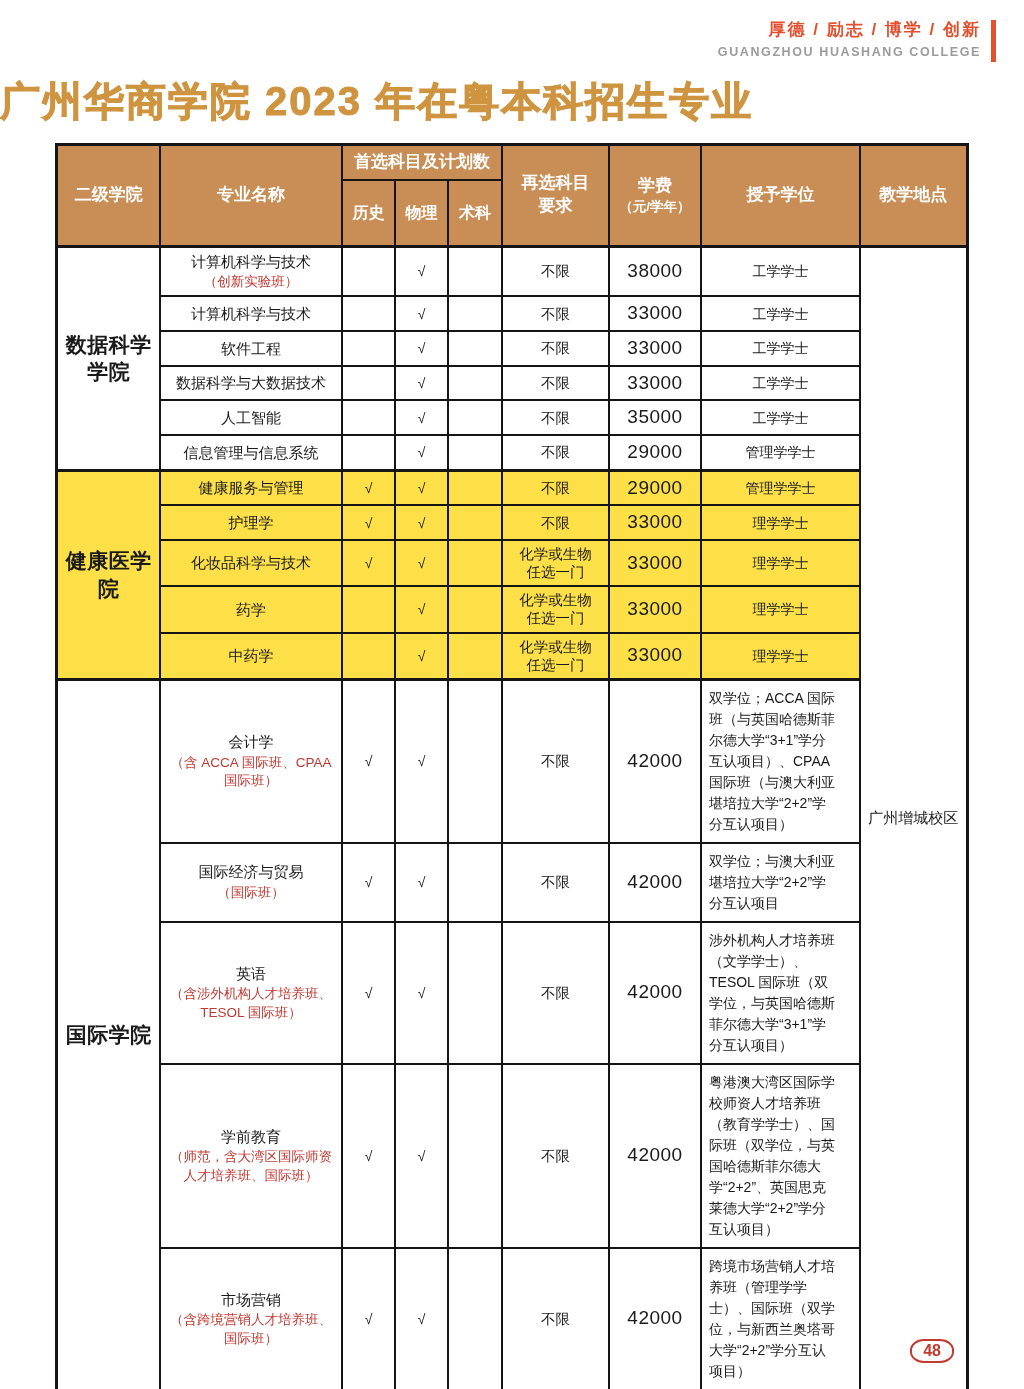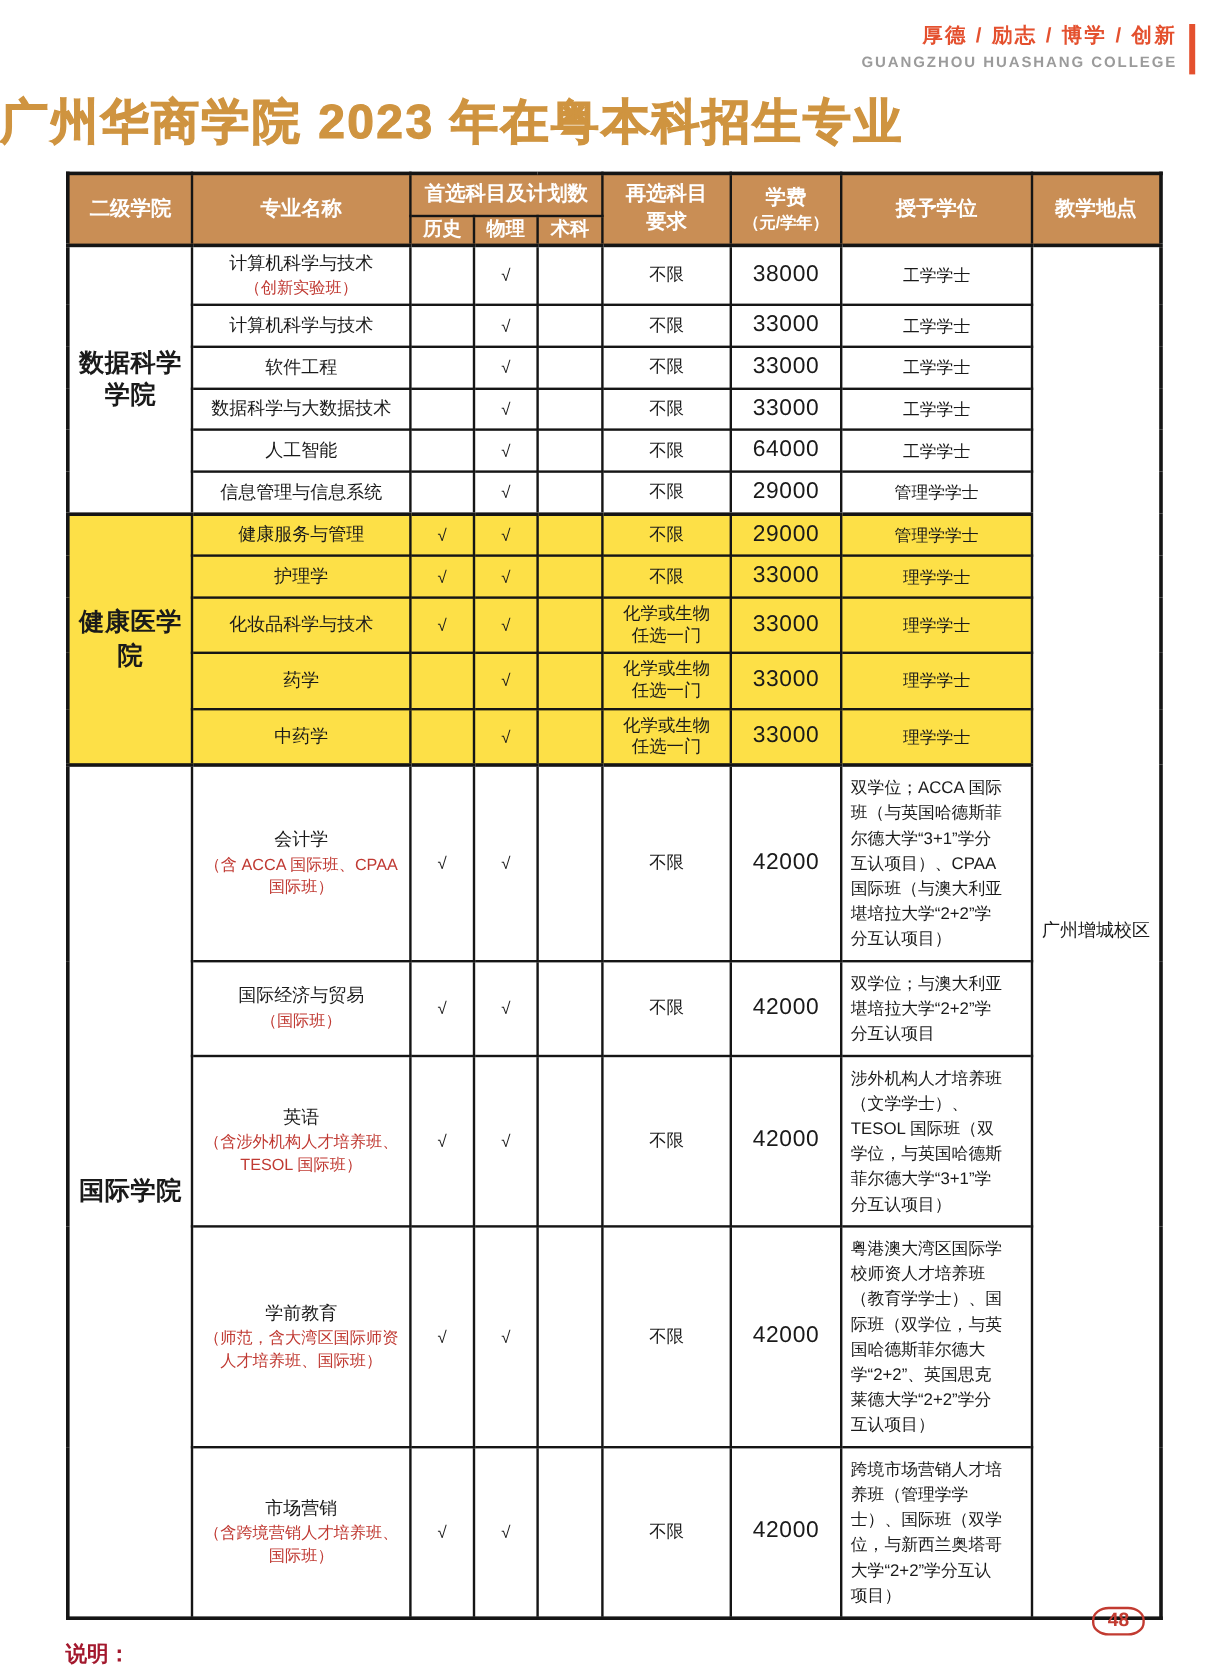--- a/index.html
+++ b/index.html
@@ -49,21 +49,21 @@
   col.c-location { width: 107px; }
 
   thead th {
     background: #c98e55; color: #ffffff;
     font-weight: bold; font-size: 17px;
     border: 2px solid #151515;
     padding: 5px 2px; text-align: center;
     line-height: 1.35;
   }
   thead { border-bottom: 3px solid #14b8a6; }
-  thead th.sub { font-size: 16px; padding: 0 2px; }
+  thead th.sub { font-size: 16px; padding: 21px 2px; }
   .th-tuition-sub { font-size: 13.5px; font-weight: bold; display: block; }
 
   tbody td {
     border: 2px solid #151515;
     text-align: center; vertical-align: middle;
     font-size: 15px; padding: 4px 3px;
     height: 31px; line-height: 1.3;
     background: #ffffff;
   }
   tr.cream td { background: #fde047; }
@@ -191,21 +191,21 @@
         <td class="degree-cell">工学学士</td>
       </tr>
       <tr>
         <td class="major-cell">
           <div class="major-name">人工智能</div>
         </td>
         <td class="check-cell"></td>
         <td class="check-cell">√</td>
         <td class="check-cell"></td>
         <td class="reselect-cell">不限</td>
-        <td class="tuition-cell">64000</td>
+        <td class="tuition-cell">35000</td>
         <td class="degree-cell">工学学士</td>
       </tr>
       <tr>
         <td class="major-cell">
           <div class="major-name">信息管理与信息系统</div>
         </td>
         <td class="check-cell"></td>
         <td class="check-cell">√</td>
         <td class="check-cell"></td>
         <td class="reselect-cell">不限</td>

